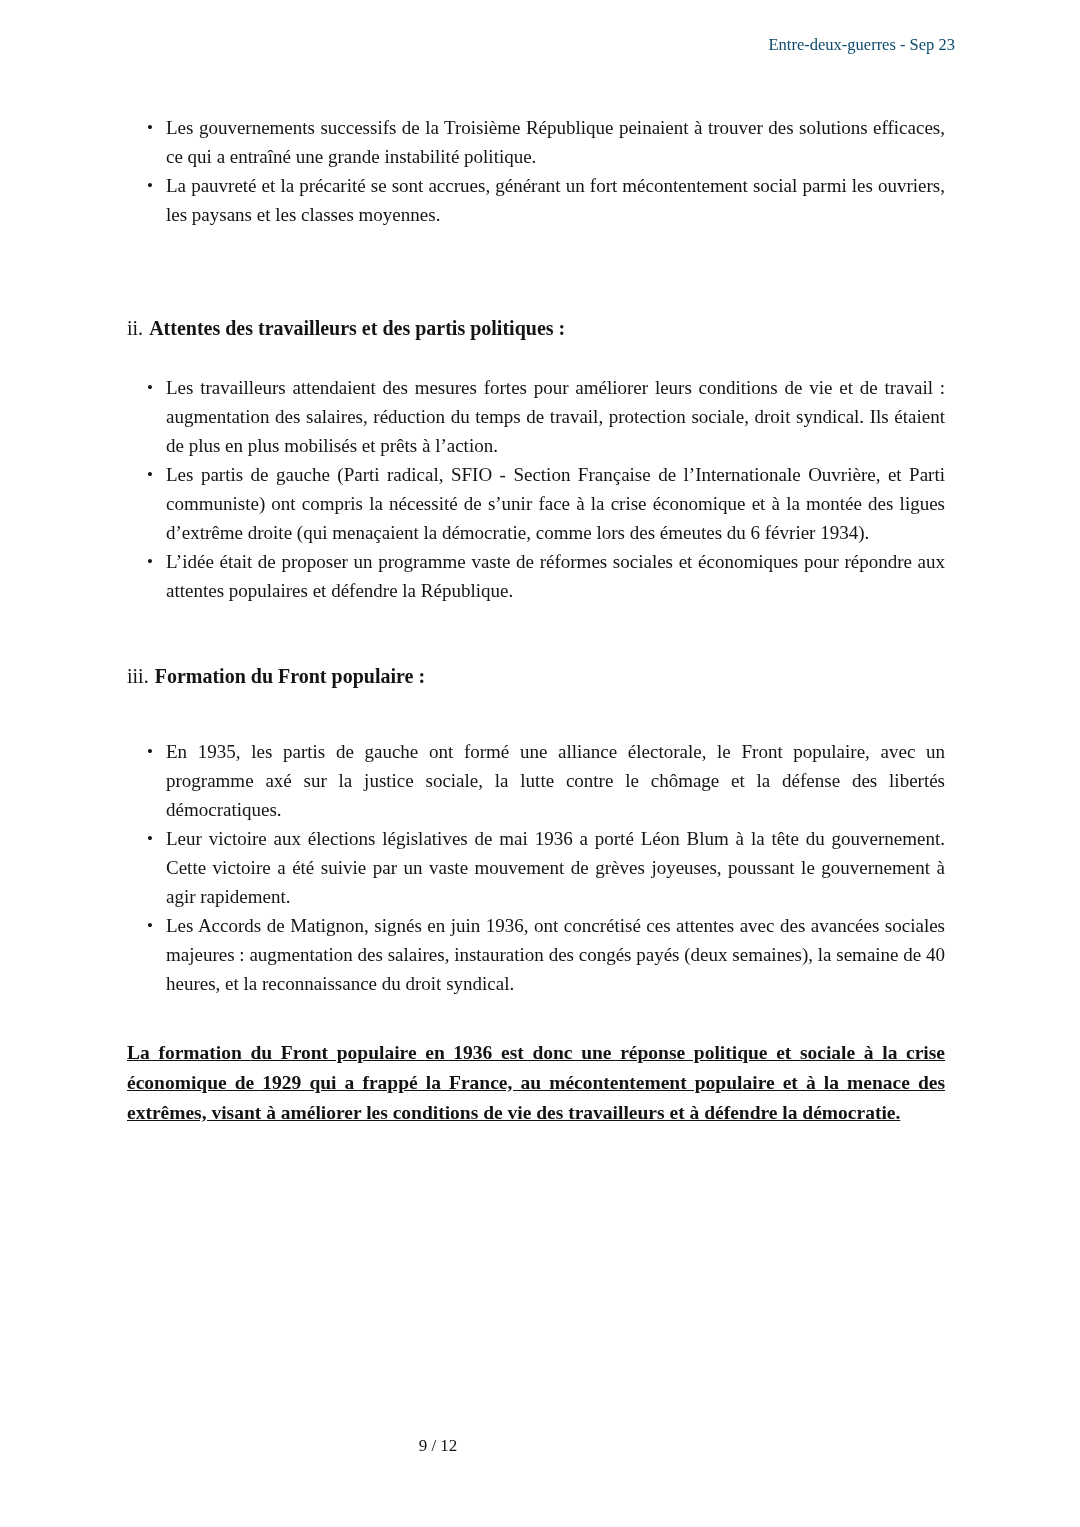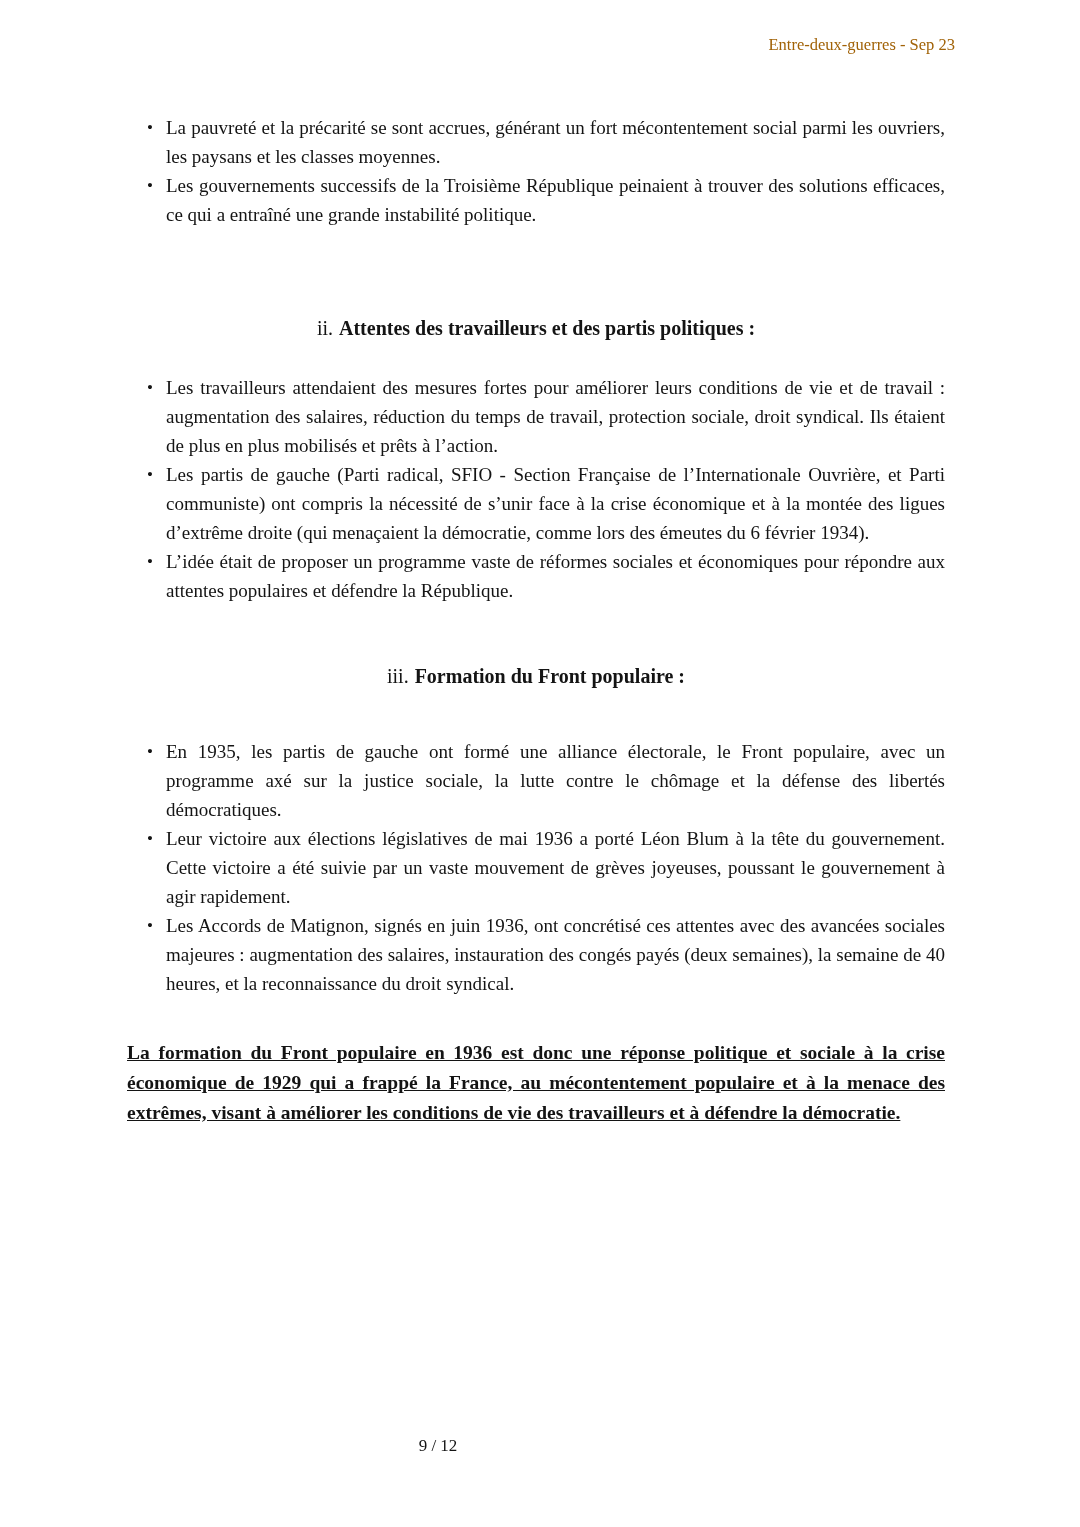--- a/index.html
+++ b/index.html
@@ -13,21 +13,21 @@
     overflow: hidden;
     -webkit-hyphens: auto;
     hyphens: auto;
   }
   .page-header {
     position: absolute;
     top: 34px;
     right: 125px;
     font-size: 16.5px;
     line-height: 22px;
-    color: #a16207;
+    color: #0c4a6e;
   }
   .content {
     position: absolute;
     left: 127px;
     top: 0;
     width: 818px;
   }
   ul.bullets {
     list-style: none;
     margin: 0;
@@ -46,21 +46,21 @@
     top: 0;
     font-size: 17px;
     line-height: 29px;
   }
   ul.intro { margin-top: 113px; }
   h2.section-heading {
     font-size: 20px;
     line-height: 30px;
     font-weight: normal;
     margin: 0;
-    text-align: center;
+    text-align: left;
   }
   h2.section-heading .heading-title { font-weight: bold; }
   h2.section-heading .heading-prefix { margin-right: 6px; }
   #heading-ii { margin-top: 84px; }
   #list-ii { margin-top: 30px; }
   #heading-iii { margin-top: 56px; }
   #list-iii { margin-top: 46px; }
   .lead-bold { font-weight: normal; margin-top: 26px; }
   p.conclusion {
     margin: 40px 0 0 0;
@@ -84,24 +84,24 @@
 <body>
 
 <div class="page-header">
   <span>Entre-deux-guerres - Sep 23</span>
 </div>
 
 <div class="content">
 
   <ul class="bullets intro">
     <li>
-      <span>La pauvreté et la précarité se sont accrues, générant un fort mécontentement social parmi les ouvriers, les paysans et les classes moyennes.</span>
+      <span>Les gouvernements successifs de la Troisième République peinaient à trouver des solutions efficaces, ce qui a entraîné une grande instabilité politique.</span>
     </li>
     <li>
-      <span>Les gouvernements successifs de la Troisième République peinaient à trouver des solutions efficaces, ce qui a entraîné une grande instabilité politique.</span>
+      <span>La pauvreté et la précarité se sont accrues, générant un fort mécontentement social parmi les ouvriers, les paysans et les classes moyennes.</span>
     </li>
   </ul>
 
   <h2 class="section-heading" id="heading-ii">
     <span class="heading-prefix">ii.</span><span class="heading-title">Attentes des travailleurs et des partis politiques :</span>
   </h2>
 
   <ul class="bullets" id="list-ii">
     <li>
       <span class="lead-bold">Les travailleurs</span><span> attendaient des mesures fortes pour améliorer leurs conditions de vie et de travail : augmentation des salaires, réduction du temps de travail, protection sociale, droit syndical. Ils étaient de plus en plus mobilisés et prêts à l’action.</span>

